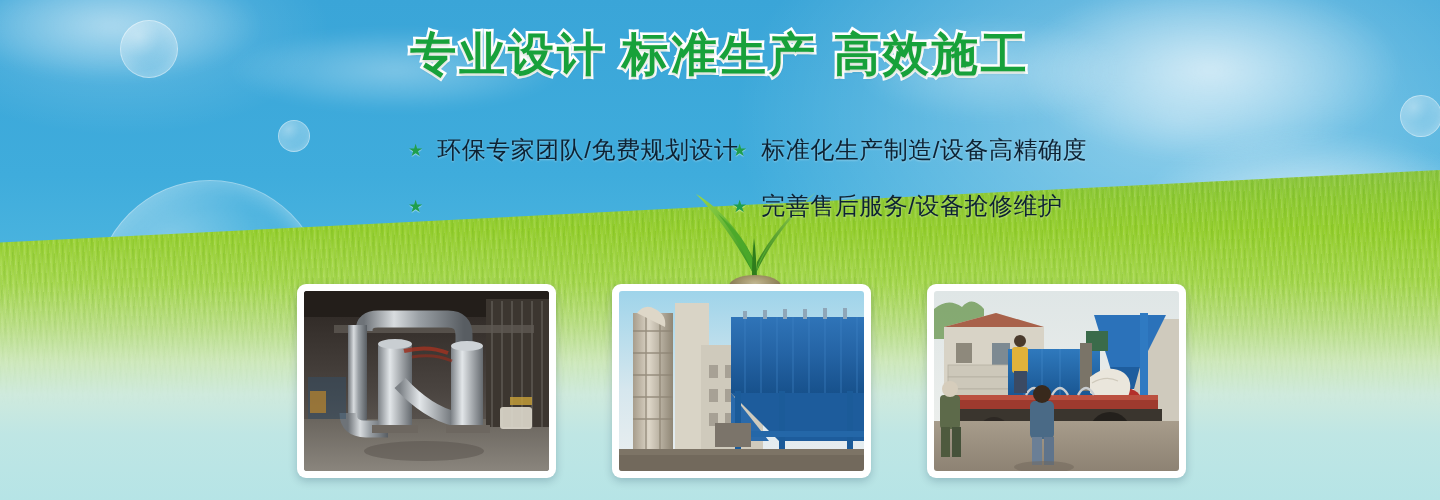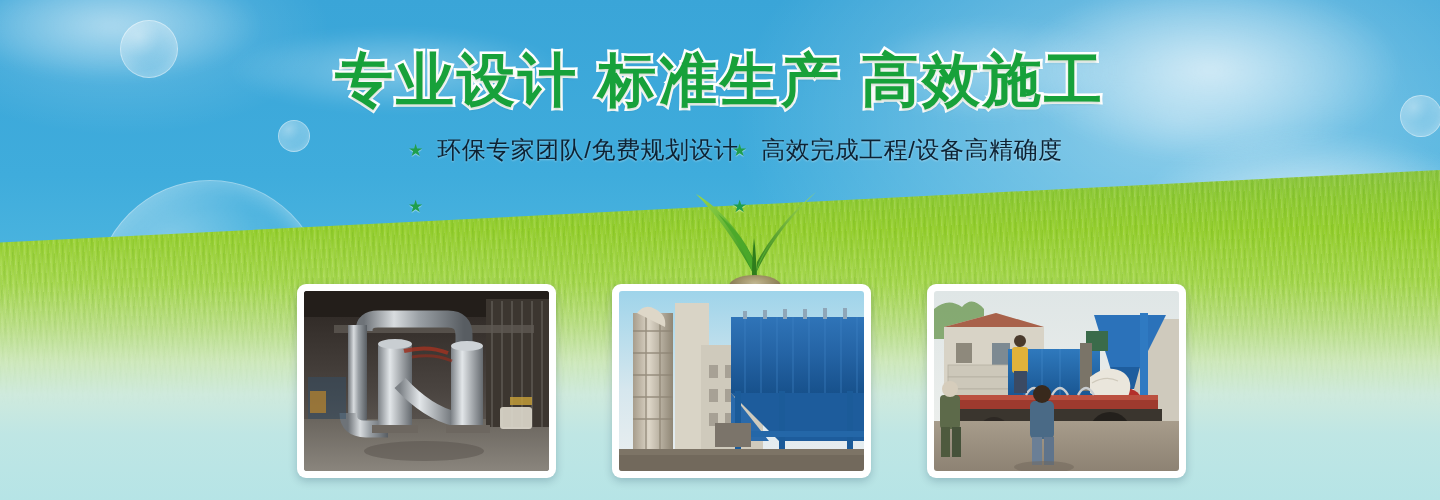--- a/index.html
+++ b/index.html
@@ -67,23 +67,23 @@
     position:absolute; inset:0;
     background-image:
       repeating-linear-gradient(84deg, rgba(255,255,255,0.10) 0px, rgba(255,255,255,0) 2px, rgba(0,90,0,0.05) 3px, rgba(255,255,255,0) 5px),
       repeating-linear-gradient(96deg, rgba(40,110,10,0.07) 0px, rgba(255,255,255,0) 3px, rgba(255,255,255,0.08) 4px, rgba(255,255,255,0) 7px);
     mask-image:linear-gradient(180deg, #000 0%, #000 38%, rgba(0,0,0,0.35) 55%, rgba(0,0,0,0) 72%);
     -webkit-mask-image:linear-gradient(180deg, #000 0%, #000 38%, rgba(0,0,0,0.35) 55%, rgba(0,0,0,0) 72%);
   }
 
   
   .headline {
-    position:absolute; top:42px; left:0; right:0;
+    position:absolute; top:24px; left:0; right:0;
     text-align:center;
-    font-size:58px; font-weight:bold; letter-spacing:3px;
+    font-size:46px; font-weight:bold; letter-spacing:3px;
     color:#17a13a;
     -webkit-text-stroke:5px #ffffff;
     paint-order:stroke fill;
     text-shadow:0 2px 3px rgba(0,60,0,0.18);
     white-space:nowrap;
   }
 
   
   .features {
     position:absolute; top:122px; left:408px;
@@ -165,27 +165,28 @@
 
   <div class="headline">专业设计  标准生产  高效施工</div>
 
   <div class="features">
     <div class="feature">
       <span class="star">★</span>
       <span class="feature-text">环保专家团队/免费规划设计</span>
     </div>
     <div class="feature">
       <span class="star">★</span>
-      <span class="feature-text">高效完成工程/设备高精确度</span>
+      <span class="feature-text">标准化生产制造/设备高精确度</span>
     </div>
     <div class="feature">
       <span class="star">★</span>
     </div>
     <div class="feature">
       <span class="star">★</span>
+      <span class="feature-text">完善售后服务/设备抢修维护</span>
     </div>
   </div>
 
   <div class="photos">
 
     <div class="photo-card">
       <div class="photo">
         <svg viewBox="0 0 245 180" preserveAspectRatio="xMidYMid slice">
           <defs>
             <linearGradient id="dkbg" x1="0" y1="0" x2="0" y2="1">

